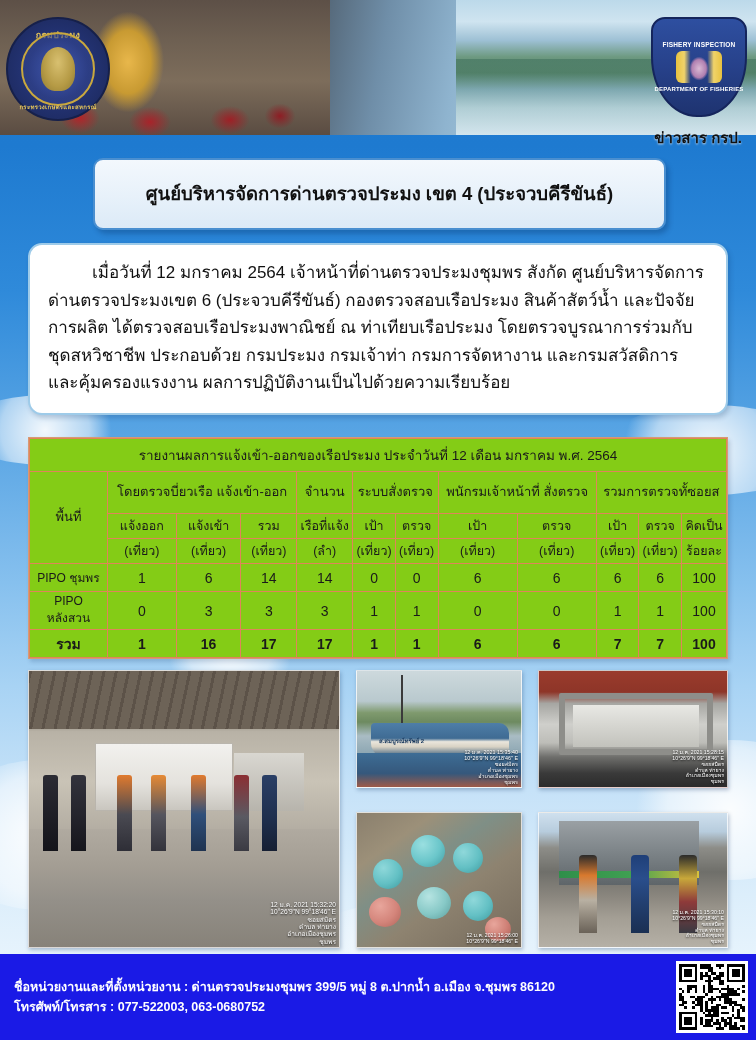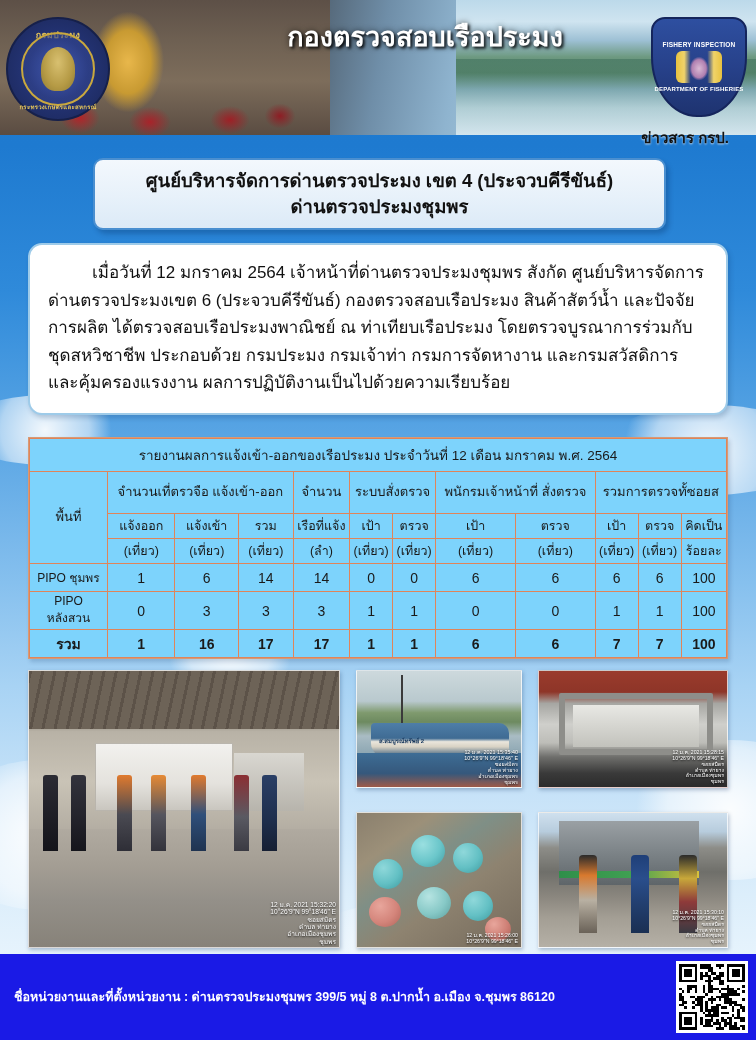--- a/index.html
+++ b/index.html
@@ -118,21 +118,21 @@
   .banner-title {
     position: absolute; left: 210px; top: 22px; width: 430px;
     text-align: center; color: #ffffff; font-weight: bold;
     text-shadow: 2px 2px 3px rgba(0,0,0,.85), 0 0 6px rgba(0,0,0,.6);
     line-height: 1.12;
   }
   .banner-title .line1 { font-size: 27px; display: block; }
   .banner-title .line2 { font-size: 27px; display: block; margin-top: 22px; }
 
   .banner-news-tag {
-    position: absolute; right: 27px; top: 126px;
+    position: absolute; right: 14px; top: 126px;
     font-size: 15px; font-weight: bold; color: #111;
     text-shadow: 0 1px 2px rgba(255,255,255,.75);
     z-index: 6;
   }
 
   
   .title-box {
     position: absolute; left: 93px; top: 158px;
     width: 573px; min-height: 72px;
     background: linear-gradient(180deg, #f3f8fd 0%, #e7f1fa 55%, #dceaf7 100%);
@@ -161,21 +161,21 @@
   }
 
   
   .table-wrap {
     position: absolute; left: 28px; top: 437px;
     width: 700px;
     border: 1px solid #d79a74;
     box-shadow: 2px 3px 4px rgba(0,40,90,.18);
     background: #fdeee7;
   }
-  table { border-collapse: collapse; width: 100%; background: #7dd3fc; }
+  table { border-collapse: collapse; width: 100%; background: #84cc16; }
   table td, table th {
     border: 1px solid #e0845a;
     text-align: center; vertical-align: middle;
     color: #1a1a1a; font-weight: normal;
     padding: 2px 1px;
   }
   .tbl-caption td {
     font-size: 13.5px; padding: 5px 4px; border: 1px solid #e0845a;
   }
   .hdr-l1 td { font-size: 13px; height: 42px; line-height: 1.25; }
@@ -327,49 +327,47 @@
   <div class="banner-shrine"></div>
   <div class="banner-sea"></div>
 
   <div class="logo-fisheries">
     <span class="ring-text-top">กรมประมง</span>
     <div class="inner-ring"></div>
     <span class="ring-text-bottom">กระทรวงเกษตรและสหกรณ์</span>
   </div>
 
   <div class="banner-title">
-    <span class="line1">กองตรวจสอบเรือประมง</span>
   </div>
 
   <div class="logo-inspection">
     <span class="badge-top">FISHERY INSPECTION</span>
     <span class="badge-emblem"></span>
     <span class="badge-bottom">DEPARTMENT OF FISHERIES</span>
   </div>
 </div>
 <div class="banner-news-tag">ข่าวสาร กรป.</div>
 
 <div class="title-box">
   <div class="tline">ศูนย์บริหารจัดการด่านตรวจประมง เขต 4 (ประจวบคีรีขันธ์)</div>
-  <div class="tline">ด่านตรวจประมงชุมพร</div>
 </div>
 
 <div class="body-box">
   <p>เมื่อวันที่ 12 มกราคม 2564 เจ้าหน้าที่ด่านตรวจประมงชุมพร สังกัด ศูนย์บริหารจัดการด่านตรวจประมงเขต 6 (ประจวบคีรีขันธ์) กองตรวจสอบเรือประมง สินค้าสัตว์น้ำ และปัจจัยการผลิต ได้ตรวจสอบเรือประมงพาณิชย์ ณ ท่าเทียบเรือประมง โดยตรวจบูรณาการร่วมกับชุดสหวิชาชีพ ประกอบด้วย กรมประมง กรมเจ้าท่า กรมการจัดหางาน และกรมสวัสดิการและคุ้มครองแรงงาน ผลการปฏิบัติงานเป็นไปด้วยความเรียบร้อย</p>
 </div>
 
 <div class="table-wrap">
   <table>
     <tbody>
       <tr class="tbl-caption">
         <td colspan="12">รายงานผลการแจ้งเข้า-ออกของเรือประมง ประจำวันที่ 12 เดือน มกราคม พ.ศ. 2564</td>
       </tr>
       <tr class="hdr-l1">
         <td rowspan="3" style="width:78px;">พื้นที่</td>
-        <td colspan="3">จำนวนเที่ตรวจือ แจ้งเข้า-ออก</td>
+        <td colspan="3">โดยตรวจบี่ยวเรือ แจ้งเข้า-ออก</td>
         <td rowspan="1">จำนวน</td>
         <td colspan="2">ระบบสั่งตรวจ</td>
         <td colspan="2">พนักรมเจ้าหน้าที่ สั่งตรวจ</td>
         <td colspan="3">รวมการตรวจทั้ซอยส</td>
       </tr>
       <tr class="hdr-l2">
         <td>แจ้งออก</td>
         <td>แจ้งเข้า</td>
         <td>รวม</td>
         <td>เรือที่แจ้ง</td>
@@ -518,20 +516,21 @@
     <div>ซอยส่มิตร</div>
     <div>ตำบล ท่ายาง</div>
     <div>อำเภอเมืองชุมพร</div>
     <div>ชุมพร</div>
   </div>
 </div>
 
 <div class="footer">
   <div class="footer-text">
     <div>ชื่อหน่วยงานและที่ตั้งหน่วยงาน : ด่านตรวจประมงชุมพร  399/5 หมู่ 8 ต.ปากน้ำ อ.เมือง จ.ชุมพร 86120</div>
+    <div>โทรศัพท์/โทรสาร : 077-522003, 063-0680752</div>
   </div>
   <div class="footer-qr">
     <div class="qr-grid" id="qr-grid">
         <i></i>
         <i></i>
         <i></i>
         <i></i>
         <i></i>
         <i></i>
         <i></i>

